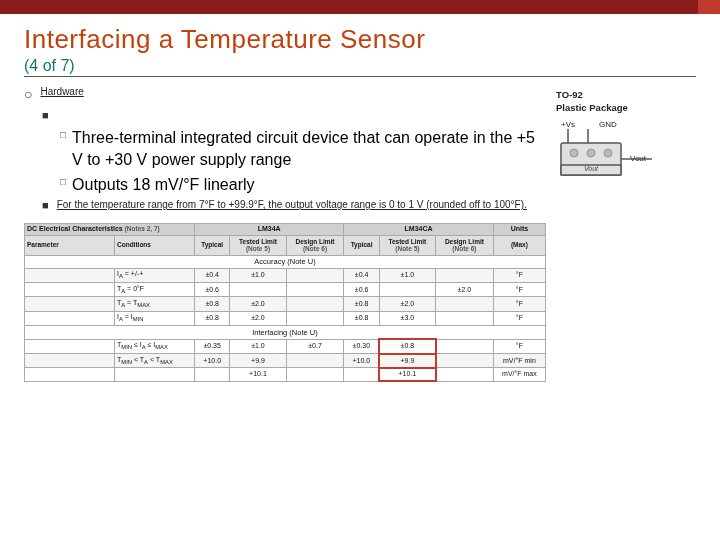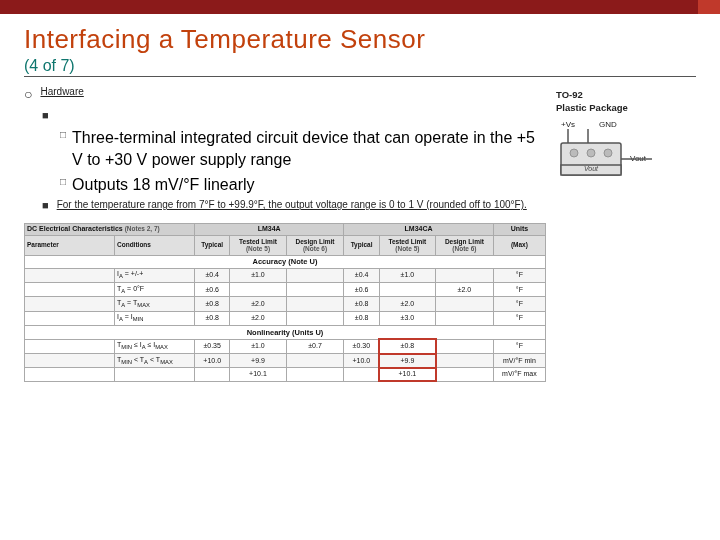--- a/index.html
+++ b/index.html
@@ -159,21 +159,21 @@
       border: 2px solid #c0392b !important;
       color: #111;
     }
     .dc-table tr.data-row td {
       background: #fff;
     }
     .dc-table tr.data-row:nth-child(even) td {
       background: #f5f5f5;
     }
     .group-header {
-      font-weight: bold;
+      font-weight: normal;
       background: #fff !important;
       text-align: right;
       font-size: 7.5px;
       margin-left: 40px;
     }
     .main-header-row th {
       background: #d0d0d0;
       font-size: 7px;
     }
     .sub-header-row th {
@@ -299,21 +299,21 @@
               <td>±0.8</td>
               <td>±2.0</td>
               <td></td>
               <td>±0.8</td>
               <td>±3.0</td>
               <td></td>
               <td>°F</td>
             </tr>
 
             <tr>
-              <td colspan="9" class="group-header">Nonlinearity (Units U)</td>
+              <td colspan="9" class="group-header">Interfacing (Note U)</td>
             </tr>
             <tr class="data-row">
               <td class="param-col"></td>
               <td class="cond-col">T<sub>MIN</sub> ≤ I<sub>A</sub> ≤ I<sub>MAX</sub></td>
               <td>±0.35</td>
               <td>±1.0</td>
               <td>±0.7</td>
               <td>±0.30</td>
               <td class="highlight-red">±0.8</td>
               <td></td>

